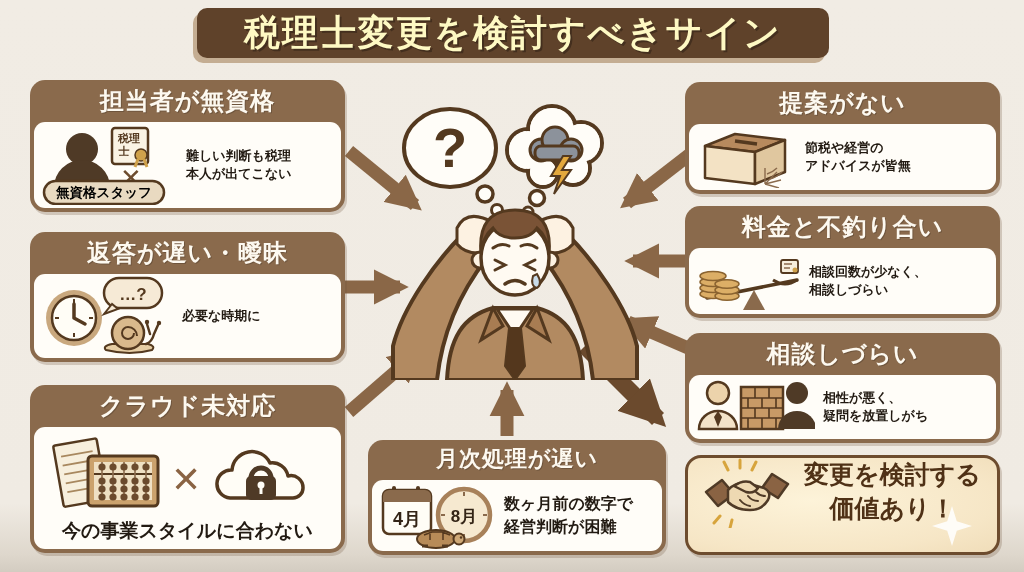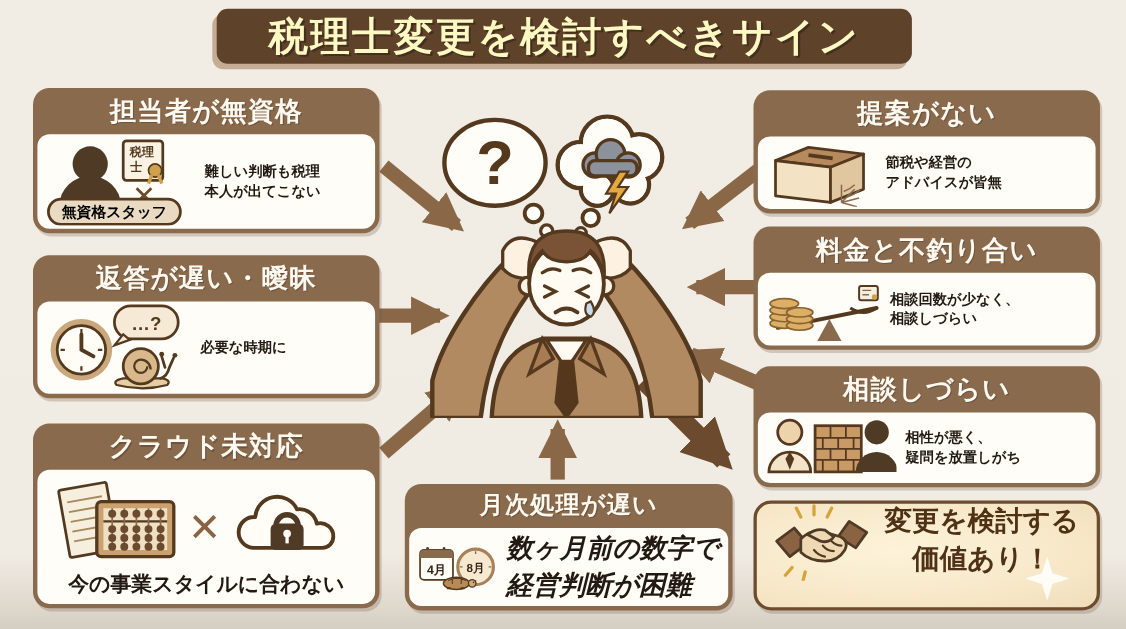--- a/index.html
+++ b/index.html
@@ -281,21 +281,21 @@
           <text x="84" y="39" font-size="17" font-weight="bold" fill="#332416" text-anchor="middle">8月</text>
         </g>
         <g>
           <ellipse cx="56" cy="56" rx="19" ry="9" fill="#b78b58" stroke="#54391f" stroke-width="2"></ellipse>
           <path d="M44,52 l8,-3 h10 l8,3 M50,49 v8 M63,49 v8" stroke="#54391f" stroke-width="1.5" fill="none"></path>
           <circle cx="79" cy="56" r="5.5" fill="#cfa977" stroke="#54391f" stroke-width="2"></circle>
           <circle cx="81" cy="54.5" r="1.2" fill="#54391f"></circle>
           <path d="M42,63 h6 M62,63 h6" stroke="#54391f" stroke-width="3"></path>
         </g>
       </svg>
-      <div class="txt" style="font-size:24px;font-style:italic;">
+      <div class="txt" style="font-size:16px;">
         <span>数ヶ月前の数字で</span>
         <span>経営判断が困難</span>
       </div>
     </div>
   </div>
 
   <div class="sign-box" style="left:685px;top:82px;width:315px;height:112px;">
     <div class="hd">提案がない</div>
     <div class="bd" style="top:42px;">
       <svg width="100" height="62" viewBox="0 0 100 62">

